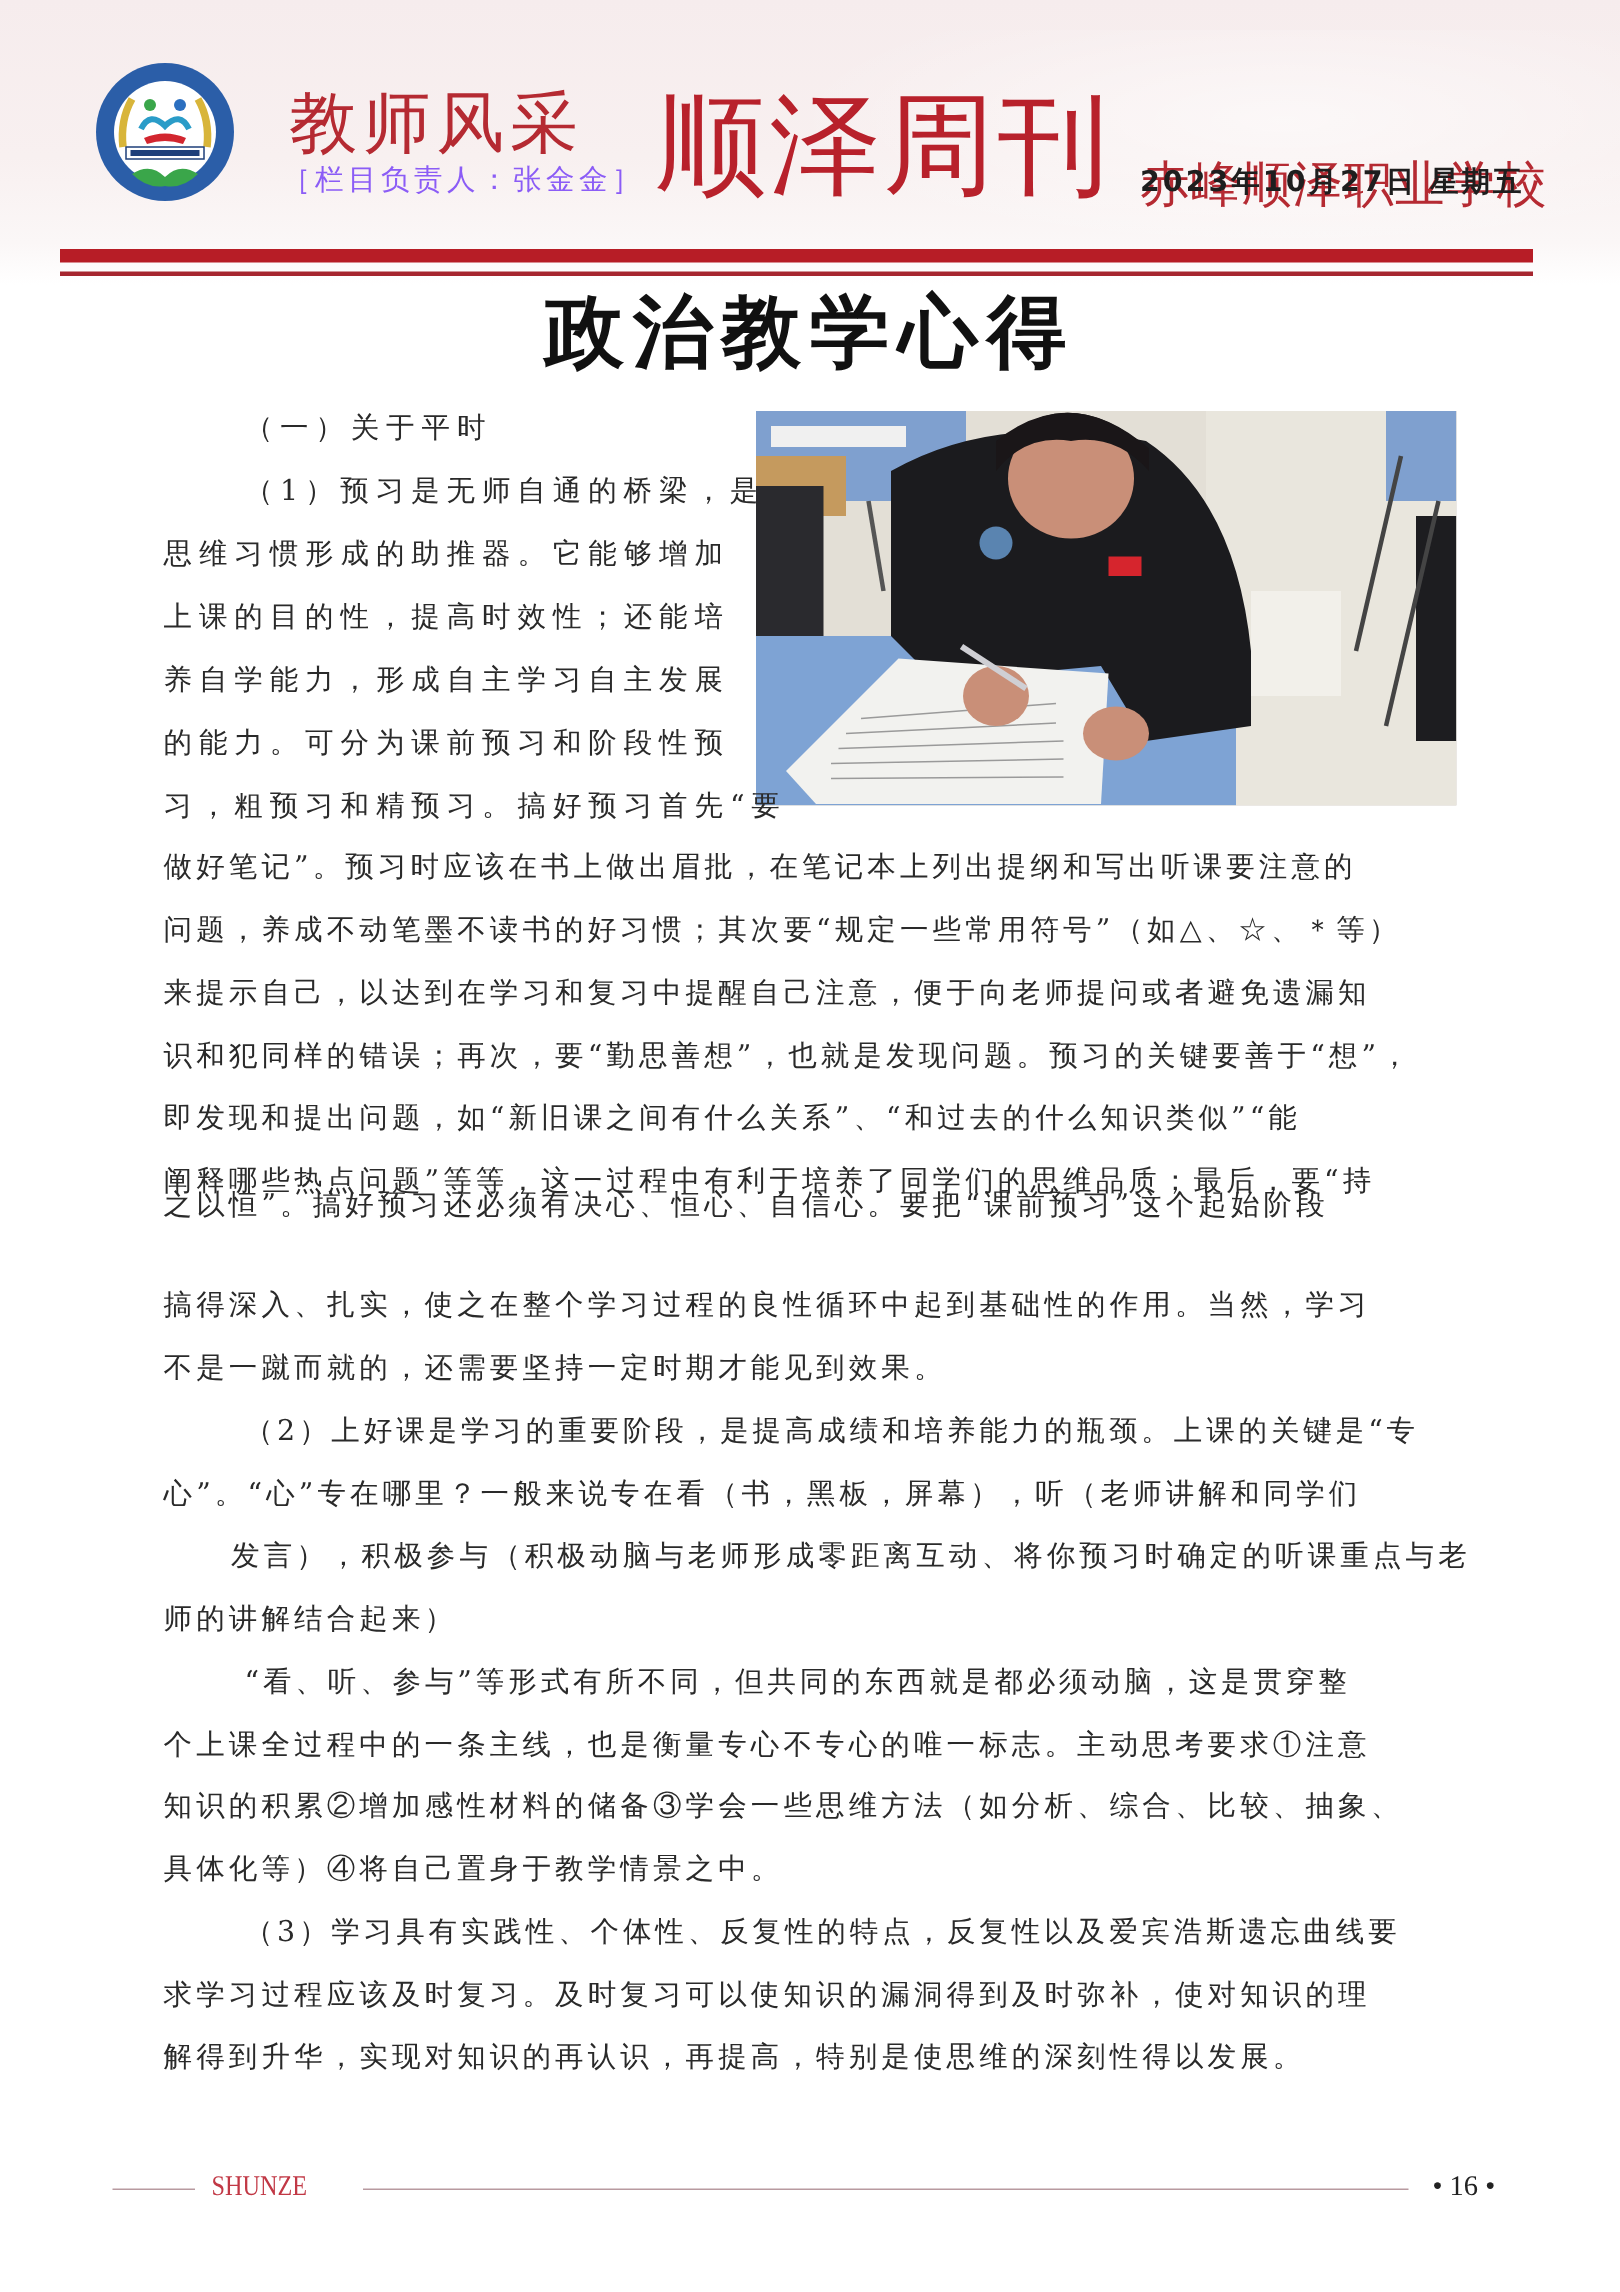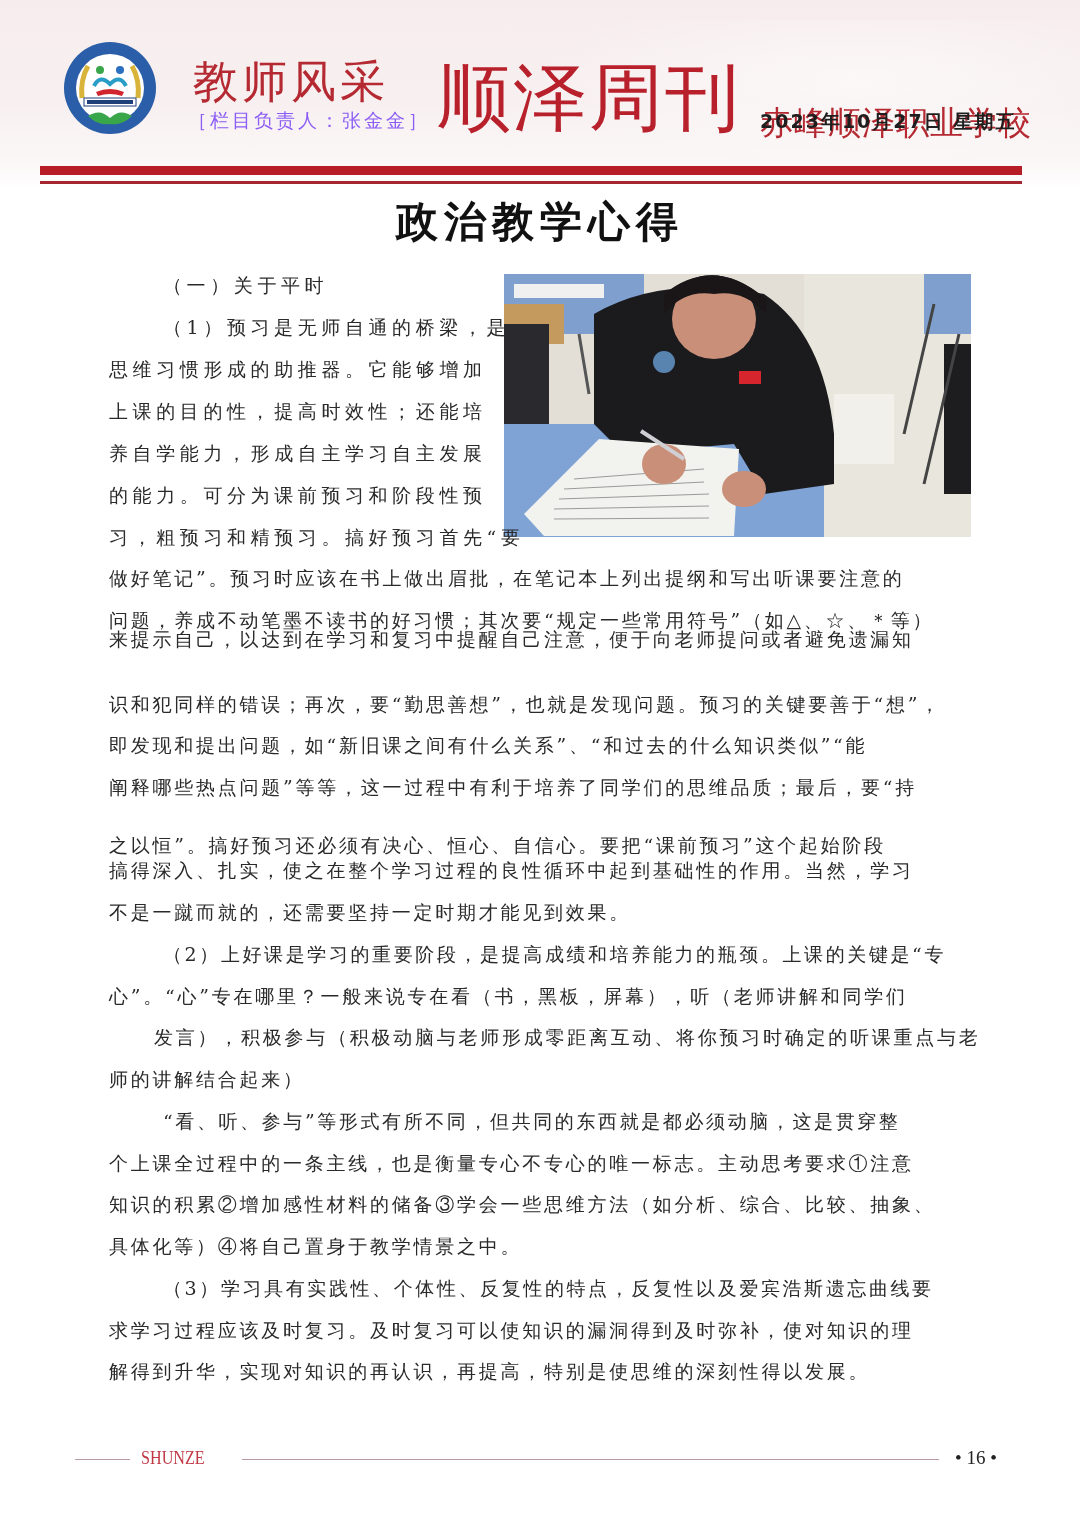--- a/index.html
+++ b/index.html
@@ -35,21 +35,21 @@
   }
   .issue-date {
     position: absolute; left: 760px; top: 109px; font-size: 19px; color: #1e1e1e;
     font-family: "DejaVu Sans", sans-serif; letter-spacing: 2px; line-height: 24px; font-weight: bold;
   }
   .rule-thick { position: absolute; left: 40px; top: 166px; width: 982px; height: 9px; background: #b71d26; }
   .rule-thin  { position: absolute; left: 40px; top: 181px; width: 982px; height: 3px; background: #a6262f; }
 
   .article-title {
     position: absolute; left: 0; width: 1080px; top: 196px; text-align: center;
-    font-size: 42px; letter-spacing: 6px; color: #111;
+    font-size: 53px; letter-spacing: 6px; color: #111;
     font-family: "DejaVu Sans", sans-serif; line-height: 52px;
   }
 
   .photo {
     position: absolute; left: 504px; top: 274px; width: 467px; height: 263px; overflow: hidden;
     background: #d9d6cf;
   }
 
   .line {
     position: absolute; left: 109px; font-size: 19px; line-height: 24px; color: #2a2a2a;
@@ -140,25 +140,25 @@
 <div class="line narrow" style="left:163px; top:273px;">（一）关于平时</div>
 <div class="line narrow" style="left:163px; top:315px;">（1）预习是无师自通的桥梁，是</div>
 <div class="line narrow" style="top:357px;">思维习惯形成的助推器。它能够增加</div>
 <div class="line narrow" style="top:399px;">上课的目的性，提高时效性；还能培</div>
 <div class="line narrow" style="top:441px;">养自学能力，形成自主学习自主发展</div>
 <div class="line narrow" style="top:483px;">的能力。可分为课前预习和阶段性预</div>
 <div class="line narrow" style="top:525px;">习，粗预习和精预习。搞好预习首先“要</div>
 
 <div class="line full" style="top:566px;">做好笔记”。预习时应该在书上做出眉批，在笔记本上列出提纲和写出听课要注意的</div>
 <div class="line full" style="top:608px;">问题，养成不动笔墨不读书的好习惯；其次要“规定一些常用符号”（如△、☆、＊等）</div>
-<div class="line full" style="top:627px;">来提示自己，以达到在学习和复习中提醒自己注意，便于向老师提问或者避免遗漏知</div>
+<div class="line full" style="top:650px;">来提示自己，以达到在学习和复习中提醒自己注意，便于向老师提问或者避免遗漏知</div>
 <div class="line full" style="top:692px;">识和犯同样的错误；再次，要“勤思善想”，也就是发现问题。预习的关键要善于“想”，</div>
 <div class="line full" style="top:733px;">即发现和提出问题，如“新旧课之间有什么关系”、“和过去的什么知识类似”“能</div>
 <div class="line full" style="top:775px;">阐释哪些热点问题”等等，这一过程中有利于培养了同学们的思维品质；最后，要“持</div>
-<div class="line full" style="top:833px;text-align:right;">之以恒”。搞好预习还必须有决心、恒心、自信心。要把“课前预习”这个起始阶段</div>
+<div class="line full" style="top:791px;text-align:right;">之以恒”。搞好预习还必须有决心、恒心、自信心。要把“课前预习”这个起始阶段</div>
 <div class="line full" style="top:858px;">搞得深入、扎实，使之在整个学习过程的良性循环中起到基础性的作用。当然，学习</div>
 <div class="line full" style="top:900px;">不是一蹴而就的，还需要坚持一定时期才能见到效果。</div>
 
 <div class="line full" style="left:163px; top:942px; letter-spacing:2.6px;">（2）上好课是学习的重要阶段，是提高成绩和培养能力的瓶颈。上课的关键是“专</div>
 <div class="line full" style="top:984px;">心”。“心”专在哪里？一般来说专在看（书，黑板，屏幕），听（老师讲解和同学们</div>
 <div class="line full" style="top:1025px;margin-left:45px;">发言），积极参与（积极动脑与老师形成零距离互动、将你预习时确定的听课重点与老</div>
 <div class="line full" style="top:1067px;">师的讲解结合起来）</div>
 
 <div class="line full" style="left:163px; top:1109px; letter-spacing:2.6px;">“看、听、参与”等形式有所不同，但共同的东西就是都必须动脑，这是贯穿整</div>
 <div class="line full" style="top:1151px;">个上课全过程中的一条主线，也是衡量专心不专心的唯一标志。主动思考要求①注意</div>

